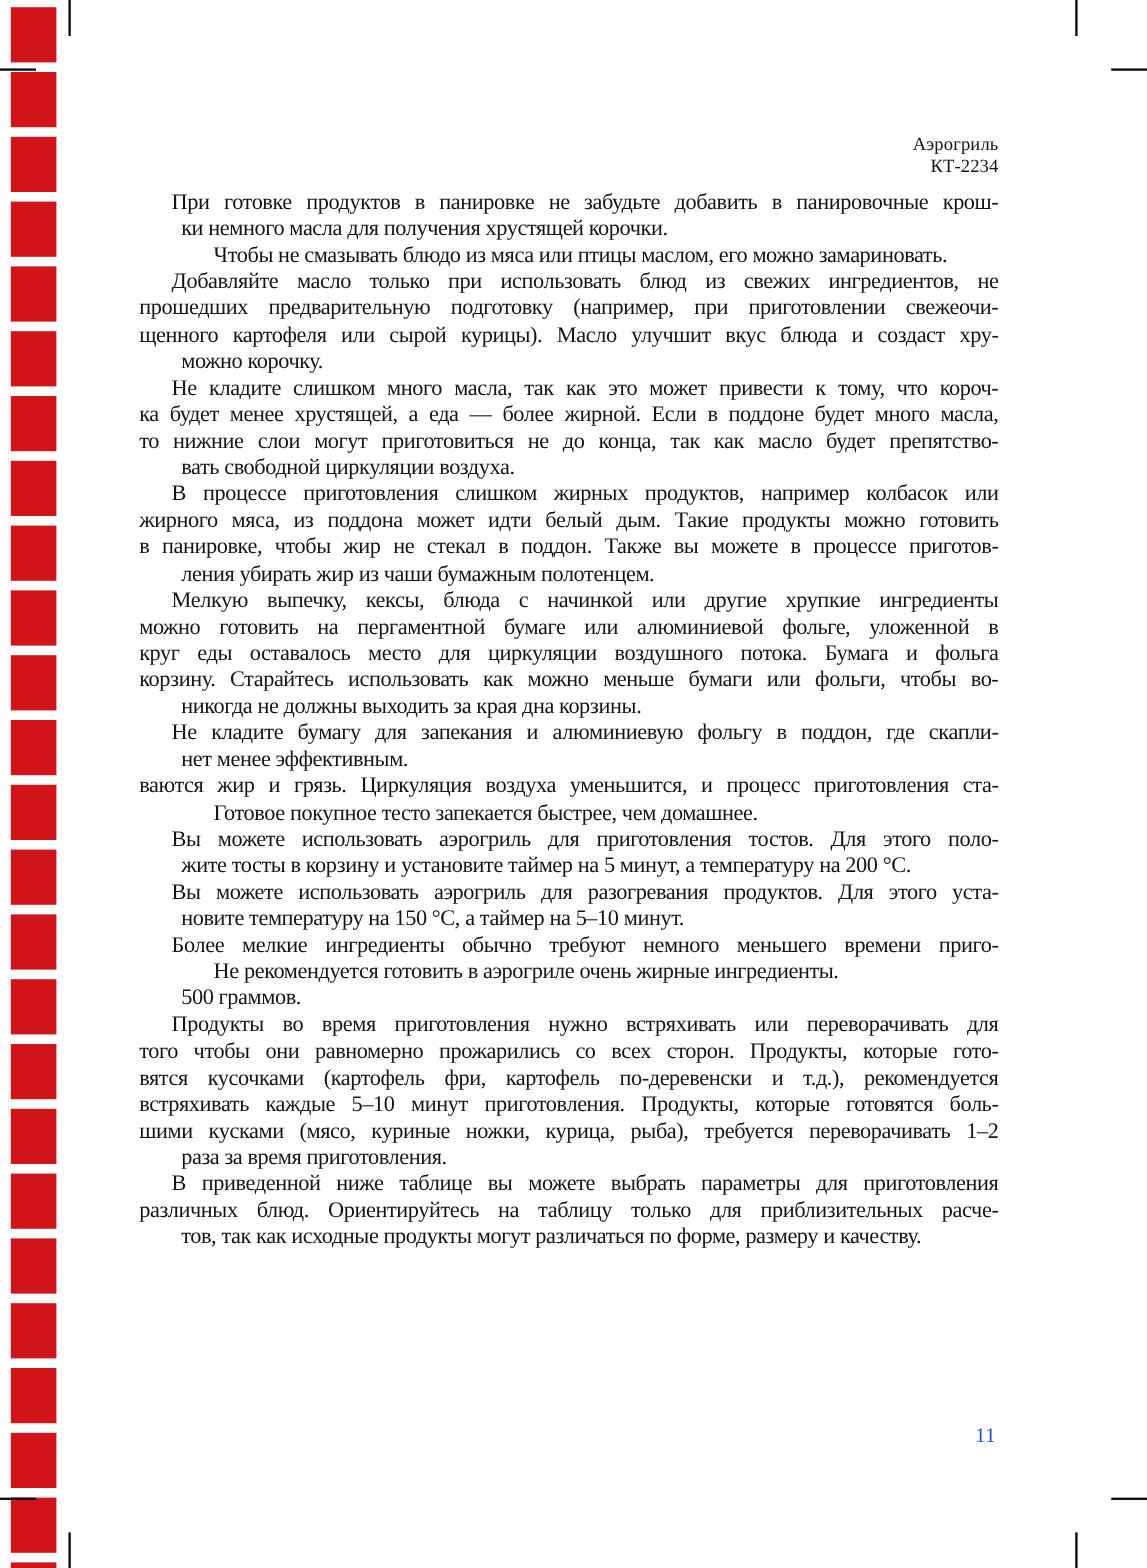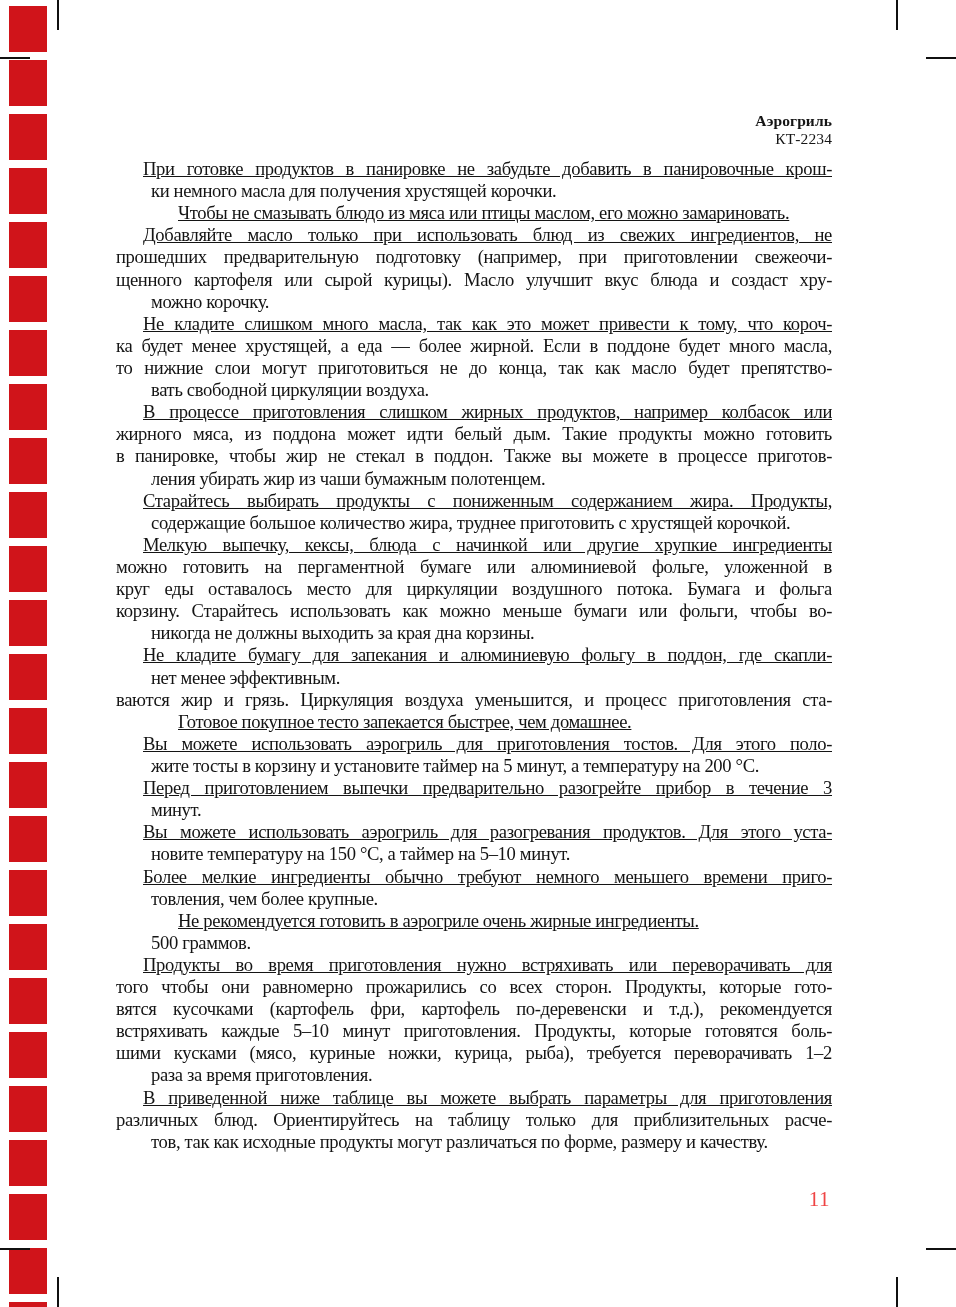--- a/index.html
+++ b/index.html
@@ -41,47 +41,47 @@
   
   .header {
     position: absolute;
     top: 112px; right: 124px;
     text-align: right;
     color: #161616;
     font-size: 15.5px;
     line-height: 17.5px;
     letter-spacing: 0.1px;
   }
-  .header .brand { font-weight: bold; }
+  .header .brand { font-weight: normal; }
 
   
   .body-text {
     position: absolute;
     left: 116px; top: 158px;
     width: 716px;
     color: #141414;
     font-size: 18.6px;
     line-height: 22.12px;
     letter-spacing: -0.35px;
   }
   .line {
     text-align: justify;
     text-align-last: justify;
     white-space: normal;
     height: 22.12px;
     overflow: visible;
   }
-  .line.first { text-indent: 27px; text-decoration: underline; }
+  .line.first { text-indent: 27px; }
   .line.last { text-align-last: left; margin-left: 35px; }
 
   .page-number {
     position: absolute;
     right: 126px; top: 1187px;
-    font-size: 21px;
-    color: #ef4444;
+    font-size: 17px;
+    color: #1d4ed8;
     letter-spacing: 0.5px;
   }
 </style>
 </head>
 <body>
 
 <div class="page">
 
   <div class="red-bar">
       <div class="bar-seg" style="top: 6px; height: 46px;"></div>
@@ -145,53 +145,44 @@
         <div class="line">то нижние слои могут приготовиться не до конца, так как масло будет препятство-</div>
         <div class="line last">вать свободной циркуляции воздуха.</div>
       </div>
       <div>
         <div class="line first">В процессе приготовления слишком жирных продуктов, например колбасок или</div>
         <div class="line">жирного мяса, из поддона может идти белый дым. Такие продукты можно готовить</div>
         <div class="line">в панировке, чтобы жир не стекал в поддон. Также вы можете в процессе приготов-</div>
         <div class="line last">ления убирать жир из чаши бумажным полотенцем.</div>
       </div>
       <div>
-        <div class="line first">Старайтесь выбирать продукты с пониженным содержанием жира. Продукты,</div>
-        <div class="line last">содержащие большое количество жира, труднее приготовить с хрустящей корочкой.</div>
-      </div>
-      <div>
         <div class="line first">Мелкую выпечку, кексы, блюда с начинкой или другие хрупкие ингредиенты</div>
         <div class="line">можно готовить на пергаментной бумаге или алюминиевой фольге, уложенной в</div>
         <div class="line">круг еды оставалось место для циркуляции воздушного потока. Бумага и фольга</div>
         <div class="line">корзину. Старайтесь использовать как можно меньше бумаги или фольги, чтобы во-</div>
         <div class="line last">никогда не должны выходить за края дна корзины.</div>
       </div>
       <div>
         <div class="line first">Не кладите бумагу для запекания и алюминиевую фольгу в поддон, где скапли-</div>
         <div class="line last">нет менее эффективным.</div>
         <div class="line">ваются жир и грязь. Циркуляция воздуха уменьшится, и процесс приготовления ста-</div>
       </div>
       <div>
         <div class="line first last">Готовое покупное тесто запекается быстрее, чем домашнее.</div>
       </div>
       <div>
         <div class="line first">Вы можете использовать аэрогриль для приготовления тостов. Для этого поло-</div>
         <div class="line last">жите тосты в корзину и установите таймер на 5 минут, а температуру на 200 °С.</div>
       </div>
       <div>
-        <div class="line first">Перед приготовлением выпечки предварительно разогрейте прибор в течение 3</div>
-        <div class="line last">минут.</div>
-      </div>
-      <div>
         <div class="line first">Вы можете использовать аэрогриль для разогревания продуктов. Для этого уста-</div>
         <div class="line last">новите температуру на 150 °С, а таймер на 5–10 минут.</div>
       </div>
       <div>
         <div class="line first">Более мелкие ингредиенты обычно требуют немного меньшего времени приго-</div>
-        <div class="line last">товления, чем более крупные.</div>
       </div>
       <div>
         <div class="line first last">Не рекомендуется готовить в аэрогриле очень жирные ингредиенты.</div>
       </div>
       <div>
         <div class="line last">500 граммов.</div>
       </div>
       <div>
         <div class="line first">Продукты во время приготовления нужно встряхивать или переворачивать для</div>
         <div class="line">того чтобы они равномерно прожарились со всех сторон. Продукты, которые гото-</div>

